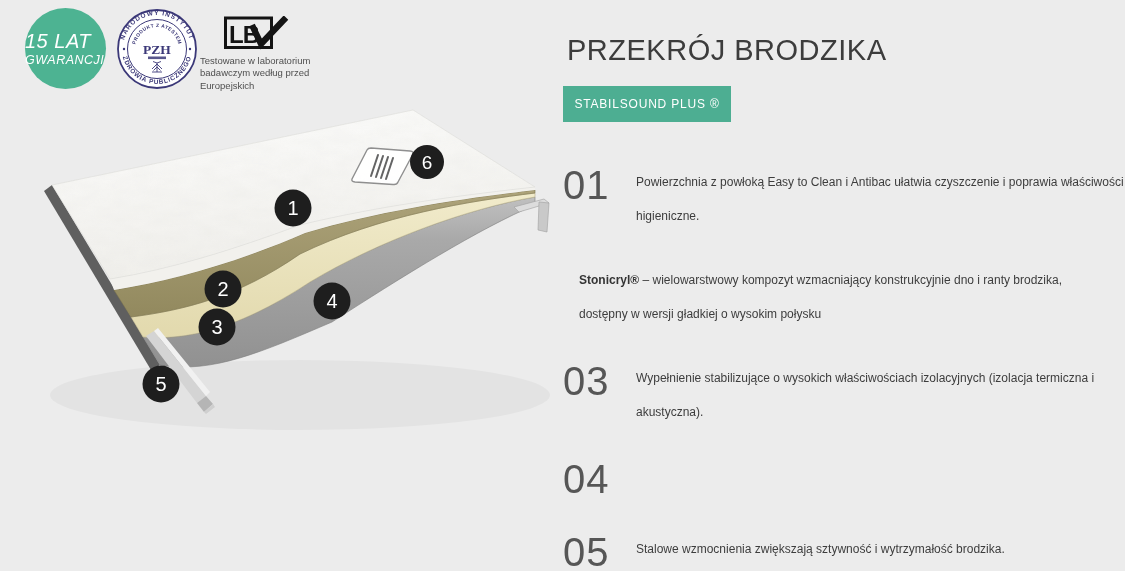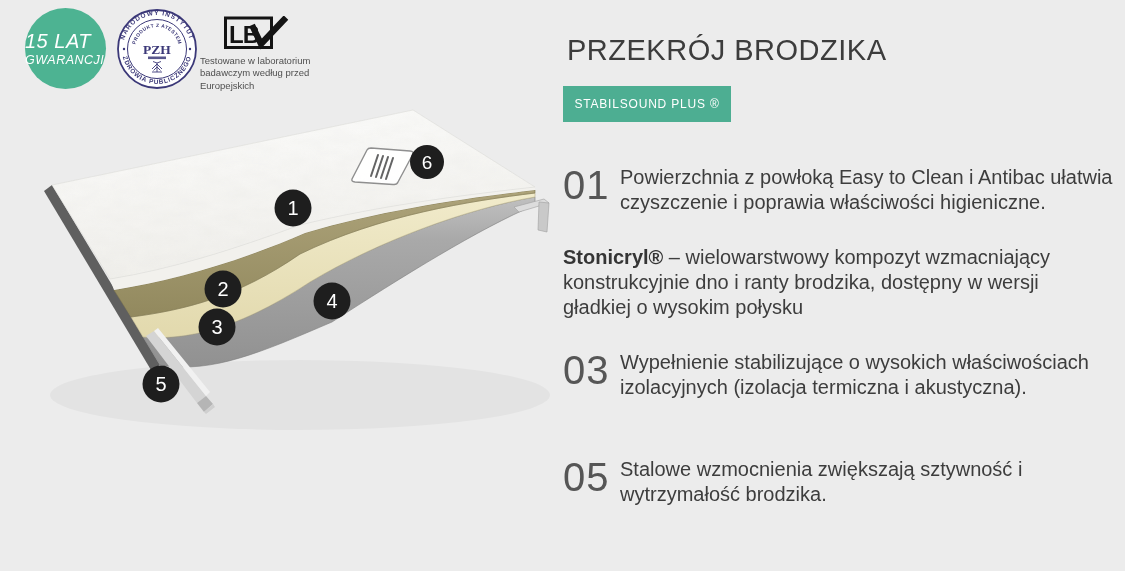--- a/index.html
+++ b/index.html
@@ -33,21 +33,21 @@
     position:absolute;left:0;top:86px;width:168px;height:36px;border:none;cursor:pointer;
     background:#4dae92;color:#ffffff;font-family:"Liberation Sans",sans-serif;
     font-size:12px;letter-spacing:.8px;display:flex;align-items:center;justify-content:center;
   }
   .features{position:absolute;left:0;top:162px;width:562px;}
   .feature{display:flex;margin-bottom:27px;}
   .feature .num{
     width:57px;flex:0 0 57px;font-size:40px;font-weight:300;color:#565656;
     letter-spacing:1px;line-height:1.15;
   }
-  .feature .txt{width:505px;font-size:20px;line-height:25px;color:#3d3d3d;padding-top:3px;}
+  .feature .txt{width:505px;font-size:12px;line-height:34px;color:#3d3d3d;padding-top:3px;margin-left:16px;}
   .feature .txt b{color:#353535;}
 </style>
 </head>
 <body>
 
 <div class="badge-circle">
   <div class="l1">15 LAT</div>
   <div class="l2">GWARANCJI</div>
 </div>
 
@@ -200,20 +200,21 @@
   <div class="feature">
     <div class="txt"><b>Stonicryl®</b> – wielowarstwowy kompozyt wzmacniający konstrukcyjnie dno i ranty brodzika, dostępny w wersji gładkiej o wysokim połysku</div>
   </div>
 
   <div class="feature">
     <div class="num">03</div>
     <div class="txt">Wypełnienie stabilizujące o wysokich właściwościach izolacyjnych (izolacja termiczna i akustyczna).</div>
   </div>
 
   <div class="feature">
+    <div class="num">04</div>
   </div>
 
   <div class="feature">
     <div class="num">05</div>
     <div class="txt">Stalowe wzmocnienia zwiększają sztywność i wytrzymałość brodzika.</div>
   </div>
 </div>
 </div>
 
 </body></html>

